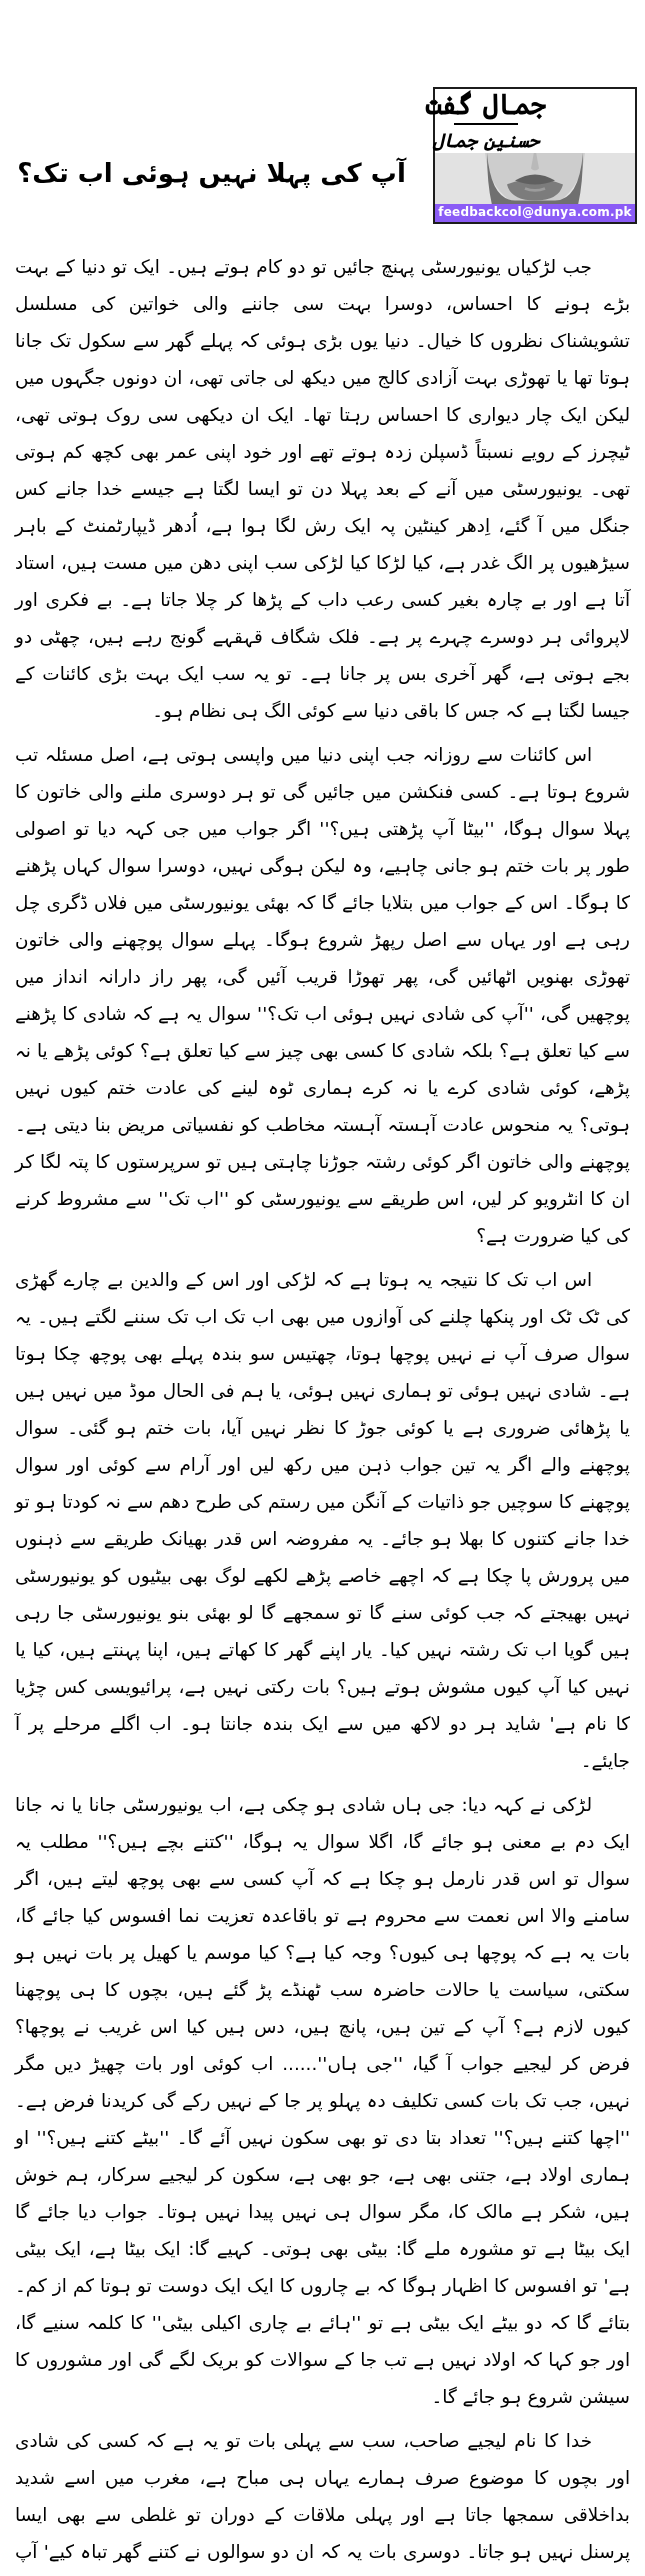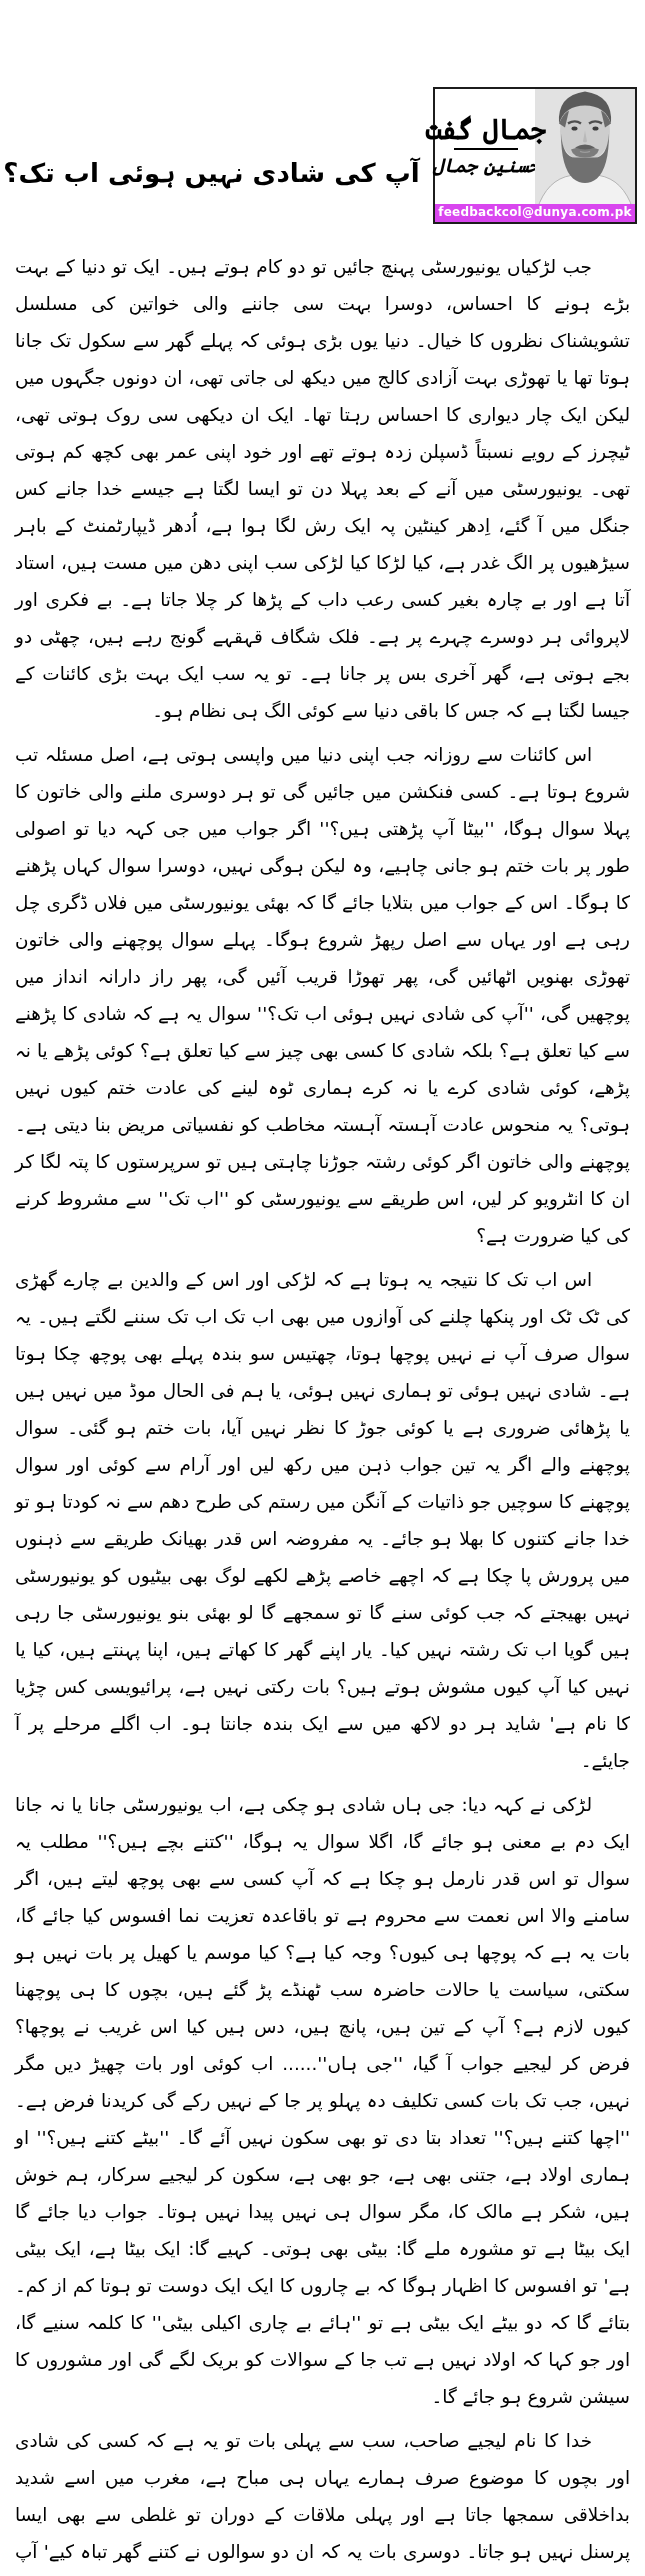--- a/index.html
+++ b/index.html
@@ -5,38 +5,38 @@
   html,body{margin:0;padding:0;background:#ffffff;}
   body{width:645px;height:2576px;overflow:hidden;font-family:"DejaVu Sans",sans-serif;color:#000;}
   .page{position:relative;width:645px;height:2576px;background:#ffffff;}
 
   
   .masthead{
     position:absolute;top:87px;right:8px;width:204px;height:137px;
     border:2px solid #1c1c1c;background:#ffffff;box-sizing:border-box;
     display:flex;flex-direction:column;direction:ltr;
   }
-  .masthead-main{flex:1;display:flex;flex-direction:row;min-height:0;}
+  .masthead-main{flex:1;display:flex;flex-direction:column;min-height:0;}
   .logo-col{
     width:50%;display:flex;flex-direction:column;align-items:center;justify-content:center;
     gap:5px;padding:2px 0 2px 2px;box-sizing:border-box;
   }
   .logo-text{
     font-family:"DejaVu Serif",serif;font-weight:bold;font-size:27px;line-height:1;
     direction:rtl;white-space:nowrap;transform:scaleY(1.05);
   }
   .logo-rule{width:64px;height:0;border-top:2px solid #000;}
   .author-name{
     font-family:"DejaVu Serif",serif;font-weight:bold;font-size:19px;line-height:1.1;
     direction:rtl;white-space:nowrap;font-style:italic;
   }
   .photo-col{flex:1;min-width:0;overflow:hidden;background:#e9e9e9;}
   .photo-col svg{display:block;width:100%;height:100%;}
   .email-bar{
-    background:#d946ef;color:#ffffff;text-align:center;
+    background:#8b5cf6;color:#ffffff;text-align:center;
     font-size:12px;font-weight:bold;letter-spacing:0.2px;
     padding:2px 0 3px 0;line-height:1.1;direction:ltr;
   }
 
   
   .headline{
     position:absolute;top:157px;left:0;width:423px;
     text-align:center;direction:rtl;
     font-size:26px;font-weight:bold;line-height:1.3;
   }
@@ -88,21 +88,21 @@
           <path d="M36 66 Q50 60 64 66 Q62 74 50 74 Q38 74 36 66 Z" fill="#7c7c7c"></path>
 
           <path d="M40 64 Q50 58 60 64 Q50 68 40 64 Z" fill="#606060"></path>
           <path d="M45 68 Q50 70 55 68" stroke="#9c9c9c" stroke-width="1.4" fill="none"></path>
         </svg>
       </div>
     </div>
     <div class="email-bar">feedbackcol@dunya.com.pk</div>
   </div>
 
-  <h1 class="headline" style="margin:0;">آپ کی شادی نہیں ہوئی اب تک؟</h1>
+  <h1 class="headline" style="margin:0;">آپ کی پہلا نہیں ہوئی اب تک؟</h1>
 
   <div class="body-text">
     <p>جب لڑکیاں یونیورسٹی پہنچ جائیں تو دو کام ہوتے ہیں۔ ایک تو دنیا کے بہت بڑے ہونے کا احساس، دوسرا بہت سی جاننے والی خواتین کی مسلسل تشویشناک نظروں کا خیال۔ دنیا یوں بڑی ہوئی کہ پہلے گھر سے سکول تک جانا ہوتا تھا یا تھوڑی بہت آزادی کالج میں دیکھ لی جاتی تھی، ان دونوں جگہوں میں لیکن ایک چار دیواری کا احساس رہتا تھا۔ ایک ان دیکھی سی روک ہوتی تھی، ٹیچرز کے رویے نسبتاً ڈسپلن زدہ ہوتے تھے اور خود اپنی عمر بھی کچھ کم ہوتی تھی۔ یونیورسٹی میں آنے کے بعد پہلا دن تو ایسا لگتا ہے جیسے خدا جانے کس جنگل میں آ گئے، اِدھر کینٹین پہ ایک رش لگا ہوا ہے، اُدھر ڈیپارٹمنٹ کے باہر سیڑھیوں پر الگ غدر ہے، کیا لڑکا کیا لڑکی سب اپنی دھن میں مست ہیں، استاد آتا ہے اور بے چارہ بغیر کسی رعب داب کے پڑھا کر چلا جاتا ہے۔ بے فکری اور لاپروائی ہر دوسرے چہرے پر ہے۔ فلک شگاف قہقہے گونج رہے ہیں، چھٹی دو بجے ہوتی ہے، گھر آخری بس پر جانا ہے۔ تو یہ سب ایک بہت بڑی کائنات کے جیسا لگتا ہے کہ جس کا باقی دنیا سے کوئی الگ ہی نظام ہو۔</p>
     <p>اس کائنات سے روزانہ جب اپنی دنیا میں واپسی ہوتی ہے، اصل مسئلہ تب شروع ہوتا ہے۔ کسی فنکشن میں جائیں گی تو ہر دوسری ملنے والی خاتون کا پہلا سوال ہوگا، ''بیٹا آپ پڑھتی ہیں؟'' اگر جواب میں جی کہہ دیا تو اصولی طور پر بات ختم ہو جانی چاہیے، وہ لیکن ہوگی نہیں، دوسرا سوال کہاں پڑھنے کا ہوگا۔ اس کے جواب میں بتلایا جائے گا کہ بھئی یونیورسٹی میں فلاں ڈگری چل رہی ہے اور یہاں سے اصل رپھڑ شروع ہوگا۔ پہلے سوال پوچھنے والی خاتون تھوڑی بھنویں اٹھائیں گی، پھر تھوڑا قریب آئیں گی، پھر راز دارانہ انداز میں پوچھیں گی، ''آپ کی شادی نہیں ہوئی اب تک؟'' سوال یہ ہے کہ شادی کا پڑھنے سے کیا تعلق ہے؟ بلکہ شادی کا کسی بھی چیز سے کیا تعلق ہے؟ کوئی پڑھے یا نہ پڑھے، کوئی شادی کرے یا نہ کرے ہماری ٹوہ لینے کی عادت ختم کیوں نہیں ہوتی؟ یہ منحوس عادت آہستہ آہستہ مخاطب کو نفسیاتی مریض بنا دیتی ہے۔ پوچھنے والی خاتون اگر کوئی رشتہ جوڑنا چاہتی ہیں تو سرپرستوں کا پتہ لگا کر ان کا انٹرویو کر لیں، اس طریقے سے یونیورسٹی کو ''اب تک'' سے مشروط کرنے کی کیا ضرورت ہے؟</p>
     <p>اس اب تک کا نتیجہ یہ ہوتا ہے کہ لڑکی اور اس کے والدین بے چارے گھڑی کی ٹک ٹک اور پنکھا چلنے کی آوازوں میں بھی اب تک اب تک سننے لگتے ہیں۔ یہ سوال صرف آپ نے نہیں پوچھا ہوتا، چھتیس سو بندہ پہلے بھی پوچھ چکا ہوتا ہے۔ شادی نہیں ہوئی تو ہماری نہیں ہوئی، یا ہم فی الحال موڈ میں نہیں ہیں یا پڑھائی ضروری ہے یا کوئی جوڑ کا نظر نہیں آیا، بات ختم ہو گئی۔ سوال پوچھنے والے اگر یہ تین جواب ذہن میں رکھ لیں اور آرام سے کوئی اور سوال پوچھنے کا سوچیں جو ذاتیات کے آنگن میں رستم کی طرح دھم سے نہ کودتا ہو تو خدا جانے کتنوں کا بھلا ہو جائے۔ یہ مفروضہ اس قدر بھیانک طریقے سے ذہنوں میں پرورش پا چکا ہے کہ اچھے خاصے پڑھے لکھے لوگ بھی بیٹیوں کو یونیورسٹی نہیں بھیجتے کہ جب کوئی سنے گا تو سمجھے گا لو بھئی بنو یونیورسٹی جا رہی ہیں گویا اب تک رشتہ نہیں کیا۔ یار اپنے گھر کا کھاتے ہیں، اپنا پہنتے ہیں، کیا یا نہیں کیا آپ کیوں مشوش ہوتے ہیں؟ بات رکتی نہیں ہے، پرائیویسی کس چڑیا کا نام ہے' شاید ہر دو لاکھ میں سے ایک بندہ جانتا ہو۔ اب اگلے مرحلے پر آ جایئے۔</p>
     <p>لڑکی نے کہہ دیا: جی ہاں شادی ہو چکی ہے، اب یونیورسٹی جانا یا نہ جانا ایک دم بے معنی ہو جائے گا، اگلا سوال یہ ہوگا، ''کتنے بچے ہیں؟'' مطلب یہ سوال تو اس قدر نارمل ہو چکا ہے کہ آپ کسی سے بھی پوچھ لیتے ہیں، اگر سامنے والا اس نعمت سے محروم ہے تو باقاعدہ تعزیت نما افسوس کیا جائے گا، بات یہ ہے کہ پوچھا ہی کیوں؟ وجہ کیا ہے؟ کیا موسم یا کھیل پر بات نہیں ہو سکتی، سیاست یا حالات حاضرہ سب ٹھنڈے پڑ گئے ہیں، بچوں کا ہی پوچھنا کیوں لازم ہے؟ آپ کے تین ہیں، پانچ ہیں، دس ہیں کیا اس غریب نے پوچھا؟ فرض کر لیجیے جواب آ گیا، ''جی ہاں''...... اب کوئی اور بات چھیڑ دیں مگر نہیں، جب تک بات کسی تکلیف دہ پہلو پر جا کے نہیں رکے گی کریدنا فرض ہے۔ ''اچھا کتنے ہیں؟'' تعداد بتا دی تو بھی سکون نہیں آئے گا۔ ''بیٹے کتنے ہیں؟'' او ہماری اولاد ہے، جتنی بھی ہے، جو بھی ہے، سکون کر لیجیے سرکار، ہم خوش ہیں، شکر ہے مالک کا، مگر سوال ہی نہیں پیدا نہیں ہوتا۔ جواب دیا جائے گا ایک بیٹا ہے تو مشورہ ملے گا: بیٹی بھی ہوتی۔ کہیے گا: ایک بیٹا ہے، ایک بیٹی ہے' تو افسوس کا اظہار ہوگا کہ بے چاروں کا ایک ایک دوست تو ہوتا کم از کم۔ بتائے گا کہ دو بیٹے ایک بیٹی ہے تو ''ہائے بے چاری اکیلی بیٹی'' کا کلمہ سنیے گا، اور جو کہا کہ اولاد نہیں ہے تب جا کے سوالات کو بریک لگے گی اور مشوروں کا سیشن شروع ہو جائے گا۔</p>
     <p>خدا کا نام لیجیے صاحب، سب سے پہلی بات تو یہ ہے کہ کسی کی شادی اور بچوں کا موضوع صرف ہمارے یہاں ہی مباح ہے، مغرب میں اسے شدید بداخلاقی سمجھا جاتا ہے اور پہلی ملاقات کے دوران تو غلطی سے بھی ایسا پرسنل نہیں ہو جاتا۔ دوسری بات یہ کہ ان دو سوالوں نے کتنے گھر تباہ کیے' آپ جانتے ہیں؟ وہ جو ''اب تک شادی نہیں ہوئی؟'' والا سوال تھا اس کے چکر میں ہر روز کتنی ہی بے جوڑ اور جلدی کی شادیاں ہوتی ہیں، کوئی زیادہ پروا نہیں ہوتی کہ لڑکے کا مزاج کیسا ہے، ہماری بیٹی کیسی ہے، بس ''اللہ کا شکر ہے فرض ادا ہوا'' قسم کے ڈائیلاگ بولنے کے چکر میں دو لوگ ساری عمر کے لیے سولی چڑھا دیے جاتے ہیں؛ اس میں سے بھی زیادہ خمیازہ عورتیں ہی بھگتتی ہیں (خصوصاً وہ بیٹی جسے ماں باپ ''اب تک؟'' سے بچنے کے لیے یونیورسٹی نہیں بھیجتے۔ کم تعلیم کے ساتھ چونکہ وہ خود نوکری بھی نہیں کر پاتیں اس لیے مستقل شوہر کی طرف ہی دیکھنا اور سب کچھ برداشت کرنا لازم ہو جاتا ہے۔)</p>
 
   </div>
 

